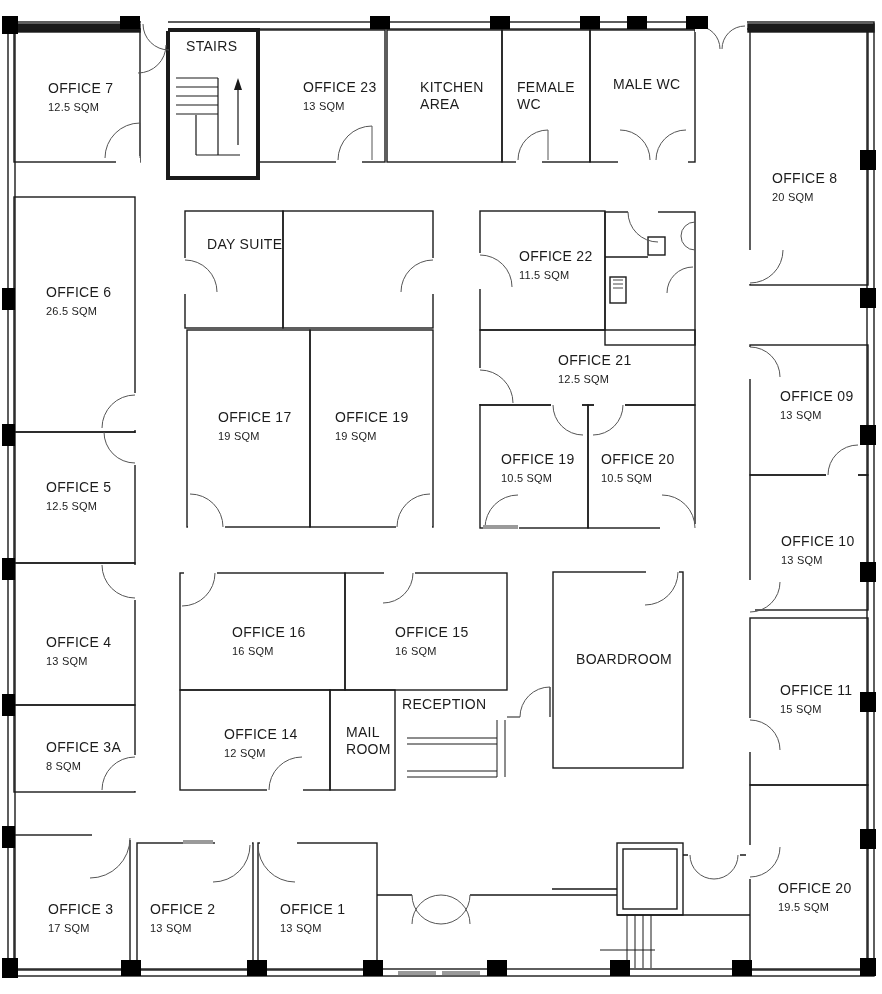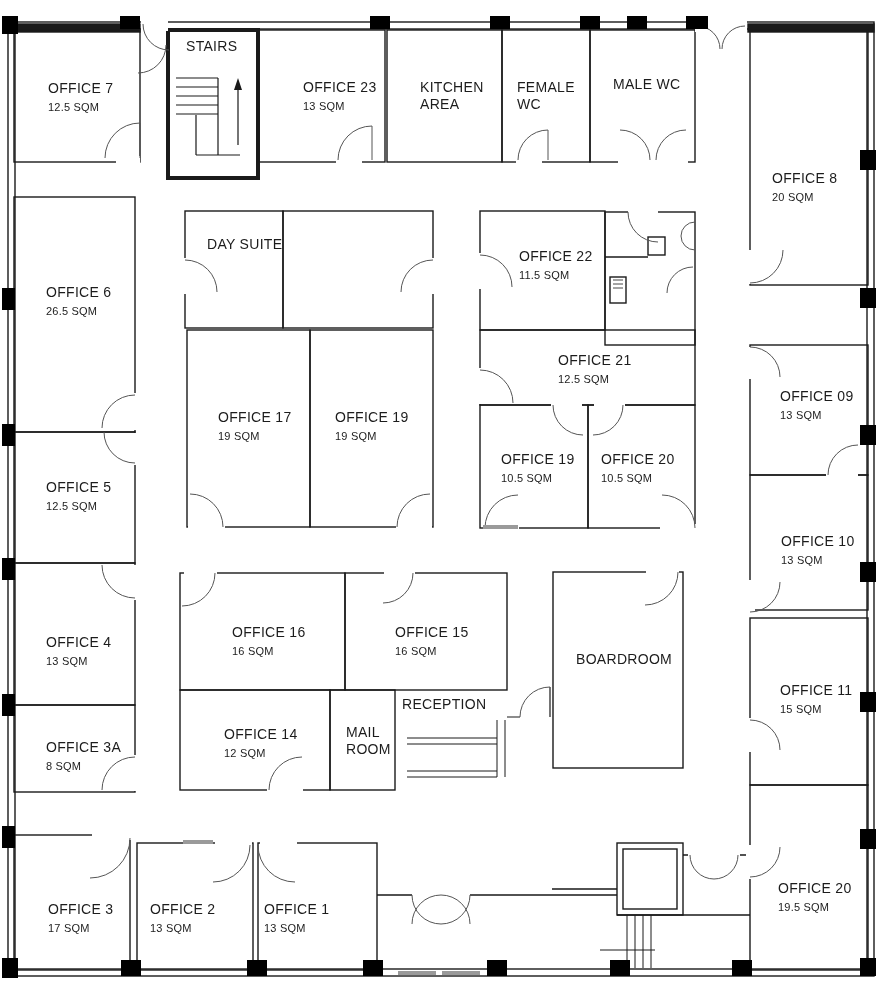--- a/index.html
+++ b/index.html
@@ -297,21 +297,21 @@
       <div class="rn">RECEPTION</div>
     </div>
   <div class="room-label" style="left:48px;top:901px">
       <div class="rn">OFFICE 3</div>
       <div class="ra">17 SQM</div>
     </div>
   <div class="room-label" style="left:150px;top:901px">
       <div class="rn">OFFICE 2</div>
       <div class="ra">13 SQM</div>
     </div>
-  <div class="room-label" style="left:264px;top:901px">
+  <div class="room-label" style="left:280px;top:901px">
       <div class="rn">OFFICE 1</div>
       <div class="ra">13 SQM</div>
     </div>
   <div class="room-label" style="left:778px;top:880px">
       <div class="rn">OFFICE 20</div>
       <div class="ra">19.5 SQM</div>
     </div>
 
 </div>
 

